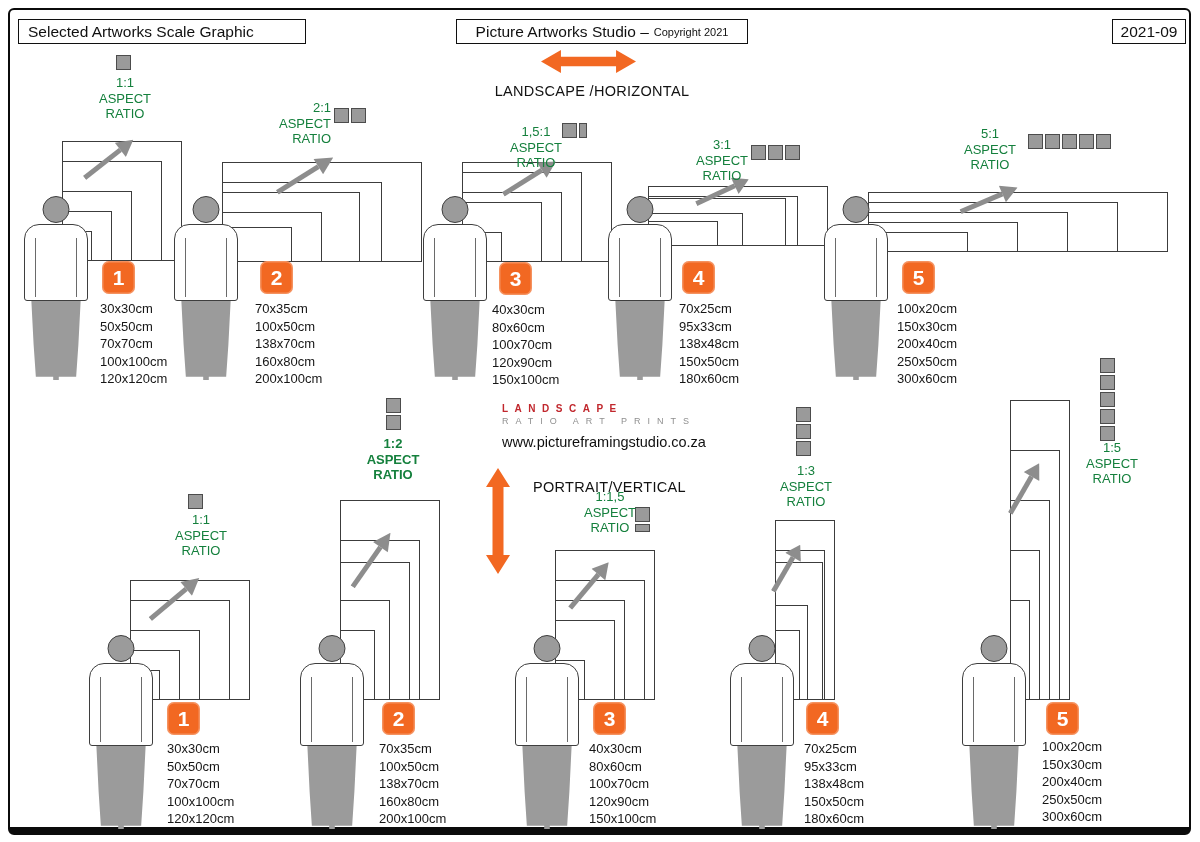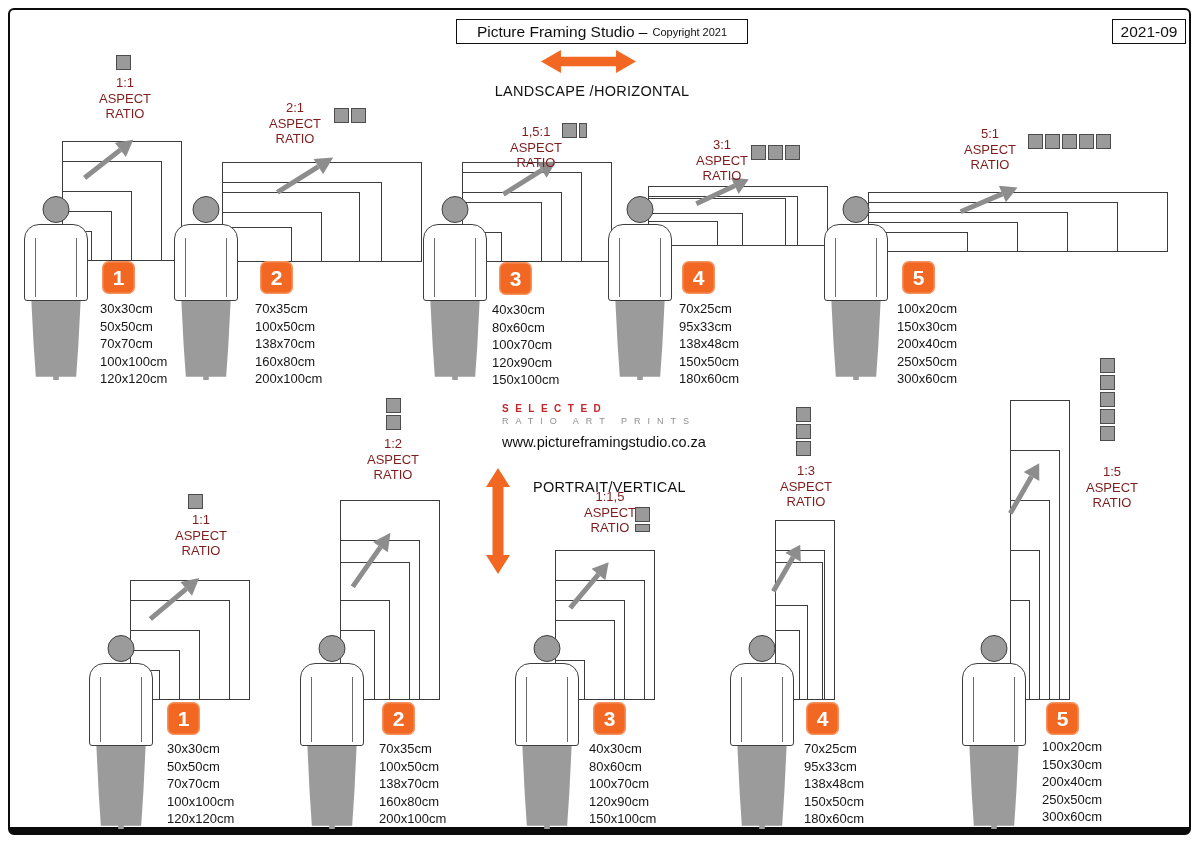--- a/index.html
+++ b/index.html
@@ -30,47 +30,50 @@
   .fig-head{position:absolute;top:0;left:50%;width:27px;height:27px;transform:translateX(-50%);background:#9b9b9b;border:1.5px solid #3e3e3e;border-radius:50%}
   .fig-torso{position:absolute;top:28px;left:4px;right:4px;height:calc(57% - 28px);background:#fff;border:1.5px solid #3e3e3e;border-radius:15px 15px 3px 3px}
   .fig-arm{position:absolute;top:13px;bottom:3px;width:1.3px;background:#6a6a6a}
   .fig-arm.left{left:10px}.fig-arm.right{right:10px}
   .fig-lower{position:absolute;top:57%;bottom:0;left:8px;right:8px;background:#9b9b9b;
     clip-path:polygon(6% 0,94% 0,90% 55%,86% 96%,55% 96%,55% 100%,45% 100%,45% 96%,14% 96%,10% 55%)}
 
   .badge{position:absolute;width:33px;height:33px;background:#F26822;border-radius:7px;color:#fff;font-weight:bold;font-size:21px;display:flex;align-items:center;justify-content:center;box-shadow:inset 0 0 0 1.5px rgba(255,255,255,.28)}
 
   .size-list{position:absolute;font-size:13px;line-height:17.5px;color:#161616;white-space:nowrap}
-  .ratio-text{position:absolute;font-size:13px;line-height:15.5px;color:#7f1d1d;text-align:center;width:72px}
+  .ratio-text{position:absolute;font-size:13px;line-height:15.5px;color:#15803d;text-align:center;width:72px}
   .ratio-squares{position:absolute;display:flex;gap:2px}
   .ratio-squares.vert{flex-direction:column}
   .sq{width:15px;height:15px;background:#9a9a9a;border:1px solid #4c4c4c}
   .ratio-squares.horiz .sq.half{width:8px}
   .ratio-squares.vert .sq.half{height:8px}
 </style>
 </head>
 <body>
 
 <div id="canvas">
 
+  <div class="hdr-box" style="left:18px;top:19px;width:288px;height:25px;padding-left:9px">
+    <span>Selected Artworks Scale Graphic</span>
+  </div>
   <div class="hdr-box" style="left:456px;top:19px;width:292px;height:25px;justify-content:center">
-    <span>Picture Framing Studio –</span>
+    <span>Picture Artworks Studio –</span>
     <span class="copyright">Copyright 2021</span>
   </div>
   <div class="hdr-box" style="left:1112px;top:19px;width:74px;height:25px;justify-content:center">
     <span>2021-09</span>
   </div>
 
   <svg class="orange-arrow" style="left:541px;top:47px" width="95" height="29" viewBox="0 0 100 30">
     <polygon points="0,15 21,3 21,10 79,10 79,3 100,15 79,27 79,20 21,20 21,27" fill="#F26822"></polygon>
   </svg>
   <div class="center-label" style="left:488px;top:83px;width:208px;text-align:center">LANDSCAPE /HORIZONTAL</div>
 
   <div class="brand" style="left:502px;top:403px">
-    <div class="brand-selected">SELECTED</div>
+    <div class="brand-selected">LANDSCAPE</div>
     <div class="brand-sub">RATIO ART PRINTS</div>
     <div class="brand-site">www.pictureframingstudio.co.za</div>
   </div>
 
   <div class="center-label" style="left:533px;top:479px">PORTRAIT/VERTICAL</div>
   <svg class="orange-arrow" style="left:483px;top:468px" width="30" height="106" viewBox="0 0 30 106">
     <polygon points="15,0 27,19 20.5,19 20.5,87 27,87 15,106 3,87 9.5,87 9.5,19 3,19" fill="#F26822"></polygon>
   </svg>
 
   <div class="page-border"></div>
@@ -132,21 +135,21 @@
         <div class="fig-torso">
           <div class="fig-arm left"></div>
           <div class="fig-arm right"></div>
         </div>
         <div class="fig-lower"></div>
       </div>
       <div class="ratio-squares horiz" style="left: 334px; top: 108px;">
         <div class="sq"></div>
         <div class="sq"></div>
       </div>
-      <div class="ratio-text" style="left: 259px; top: 100px;">
+      <div class="ratio-text" style="left: 259px; top: 100px; text-align: right;">
         <div>2:1</div>
         <div>ASPECT</div>
         <div>RATIO</div>
       </div>
       <div class="badge" style="left: 260px; top: 261px;">2</div>
       <div class="size-list" style="left: 255px; top: 300px;">
         <div>70x35cm</div>
         <div>100x50cm</div>
         <div>138x70cm</div>
         <div>160x80cm</div>
@@ -335,21 +338,21 @@
         <div class="fig-torso">
           <div class="fig-arm left"></div>
           <div class="fig-arm right"></div>
         </div>
         <div class="fig-lower"></div>
       </div>
       <div class="ratio-squares vert" style="left: 386px; top: 398px;">
         <div class="sq"></div>
         <div class="sq"></div>
       </div>
-      <div class="ratio-text" style="left: 357px; top: 436px;">
+      <div class="ratio-text" style="left: 357px; top: 436px; font-weight: bold;">
         <div>1:2</div>
         <div>ASPECT</div>
         <div>RATIO</div>
       </div>
       <div class="badge" style="left: 382px; top: 702px;">2</div>
       <div class="size-list" style="left: 379px; top: 740px;">
         <div>70x35cm</div>
         <div>100x50cm</div>
         <div>138x70cm</div>
         <div>160x80cm</div>
@@ -459,21 +462,21 @@
         </div>
         <div class="fig-lower"></div>
       </div>
       <div class="ratio-squares vert" style="left: 1100px; top: 358px;">
         <div class="sq"></div>
         <div class="sq"></div>
         <div class="sq"></div>
         <div class="sq"></div>
         <div class="sq"></div>
       </div>
-      <div class="ratio-text" style="left: 1076px; top: 464px; text-align: center;">
+      <div class="ratio-text" style="left: 1076px; top: 440px; text-align: center;">
         <div>1:5</div>
         <div>ASPECT</div>
         <div>RATIO</div>
       </div>
       <div class="badge" style="left: 1046px; top: 702px;">5</div>
       <div class="size-list" style="left: 1042px; top: 738px;">
         <div>100x20cm</div>
         <div>150x30cm</div>
         <div>200x40cm</div>
         <div>250x50cm</div>

